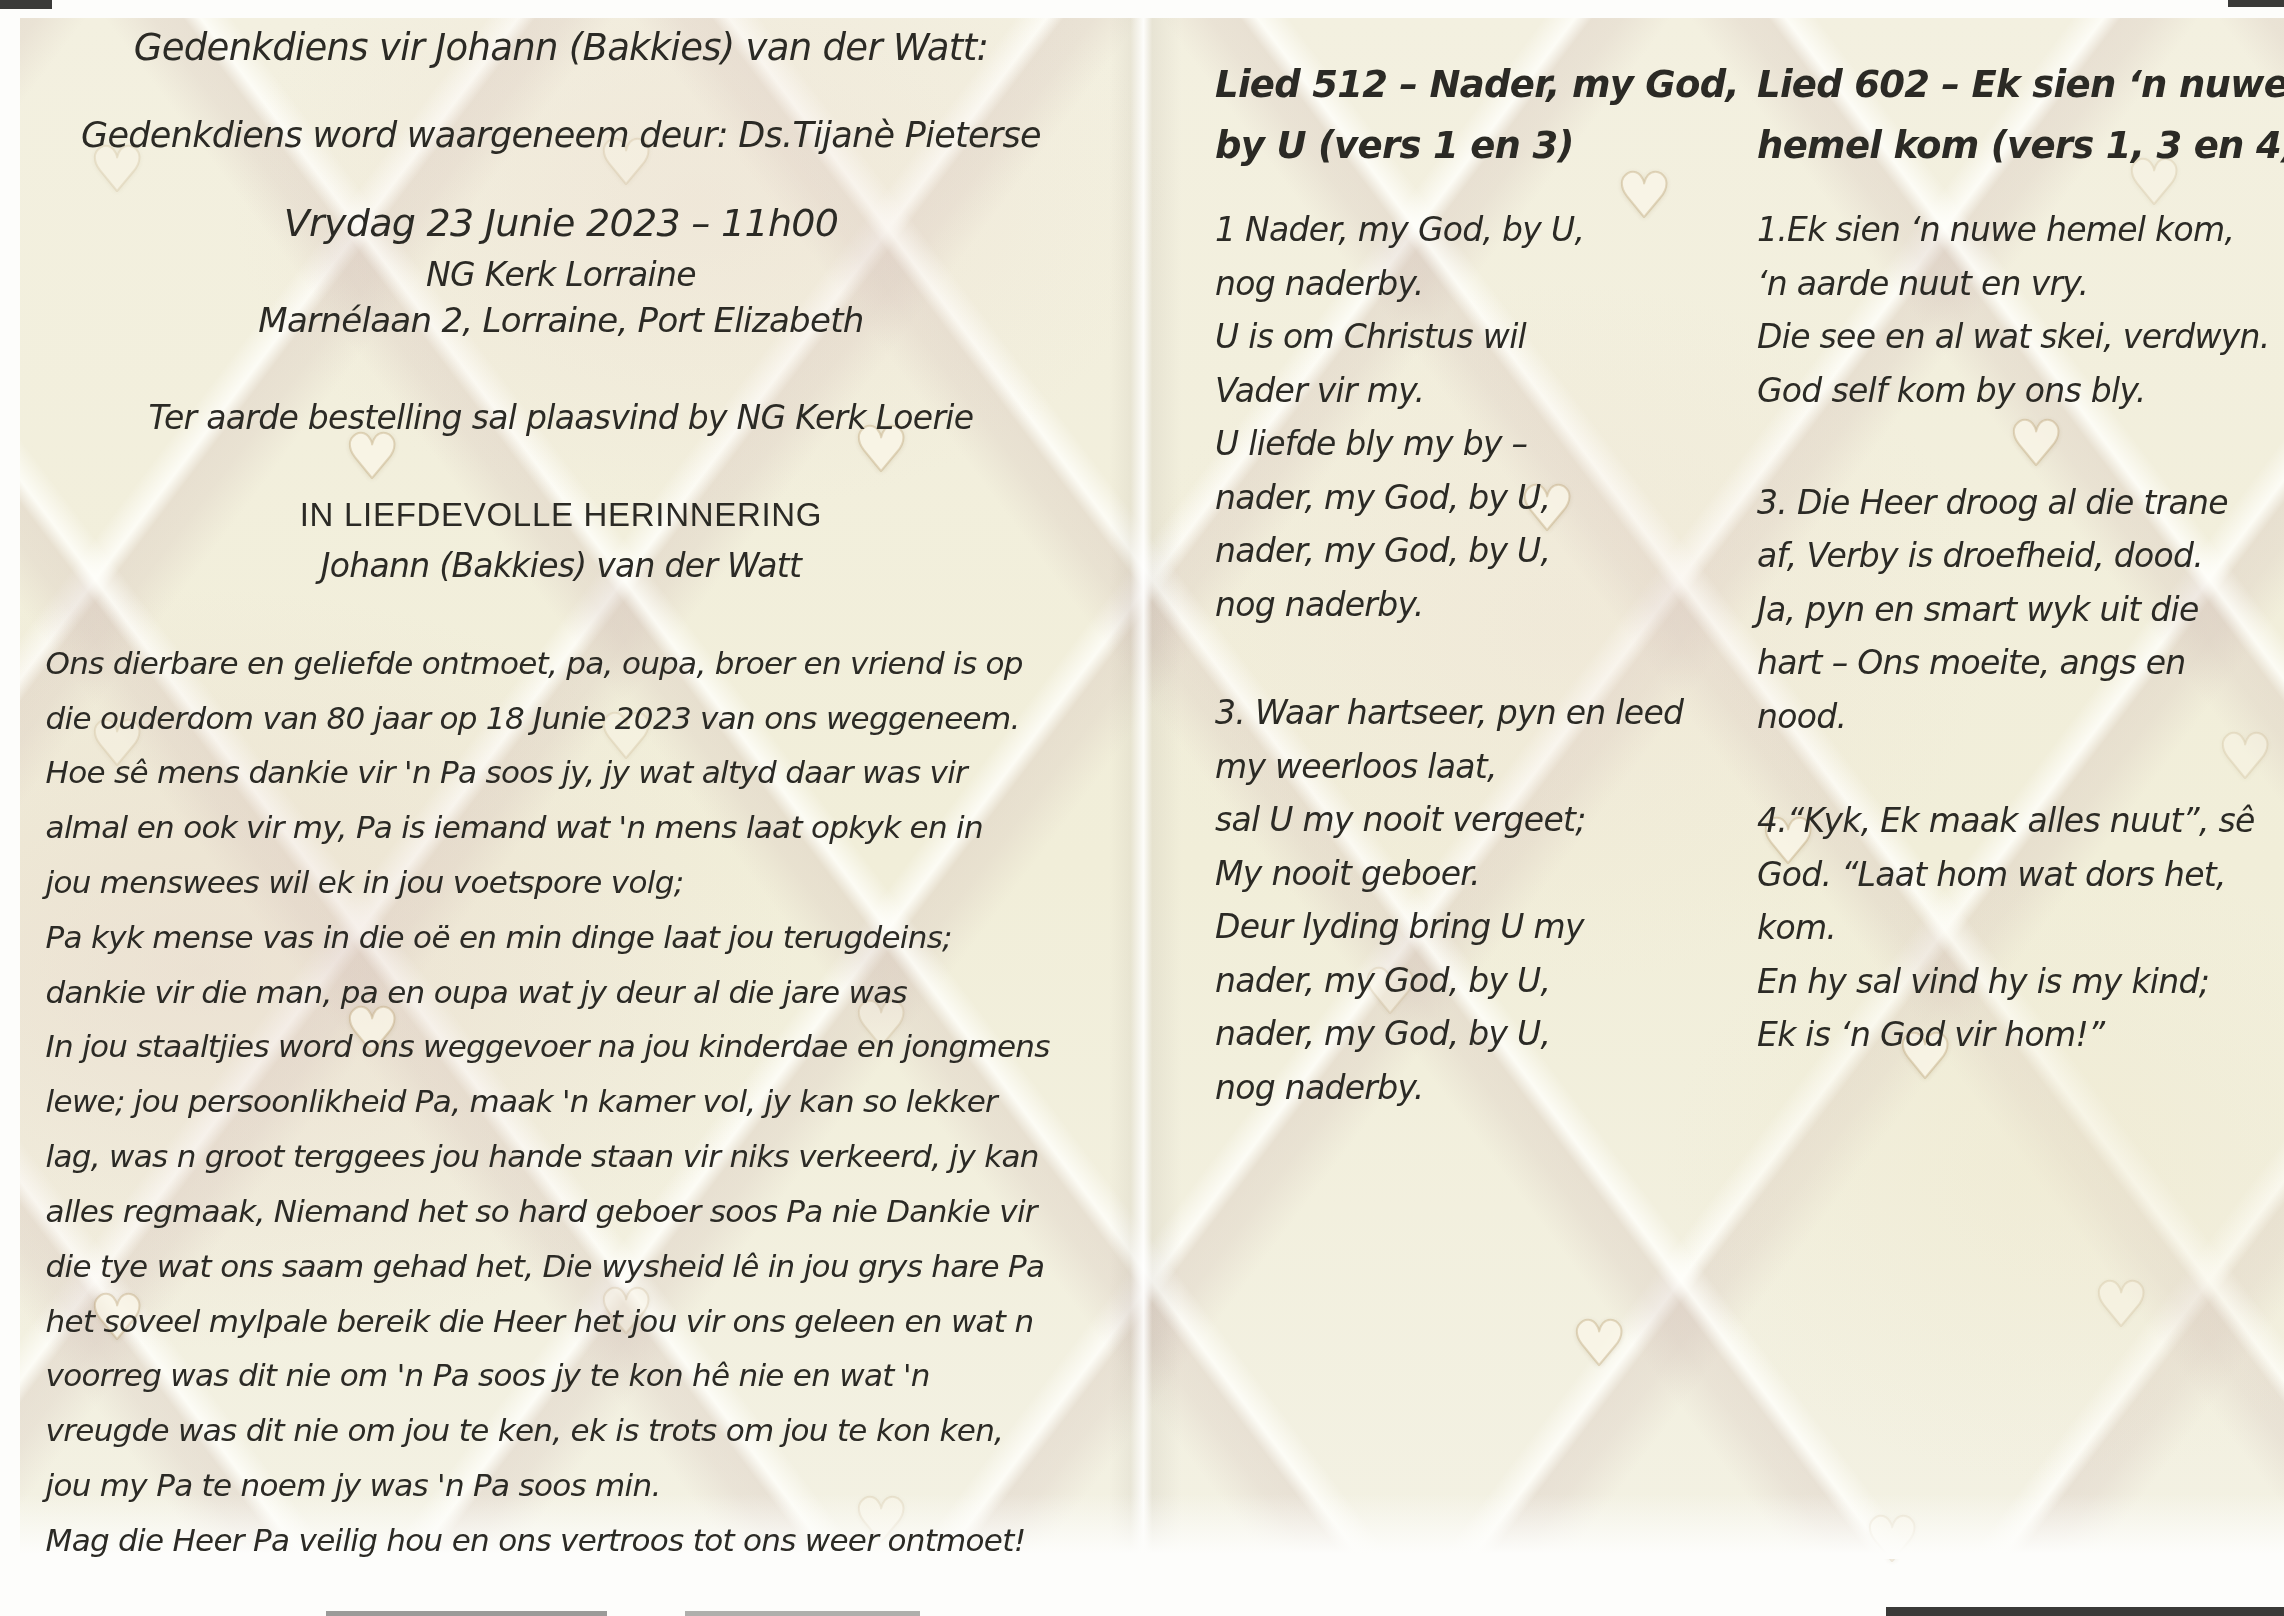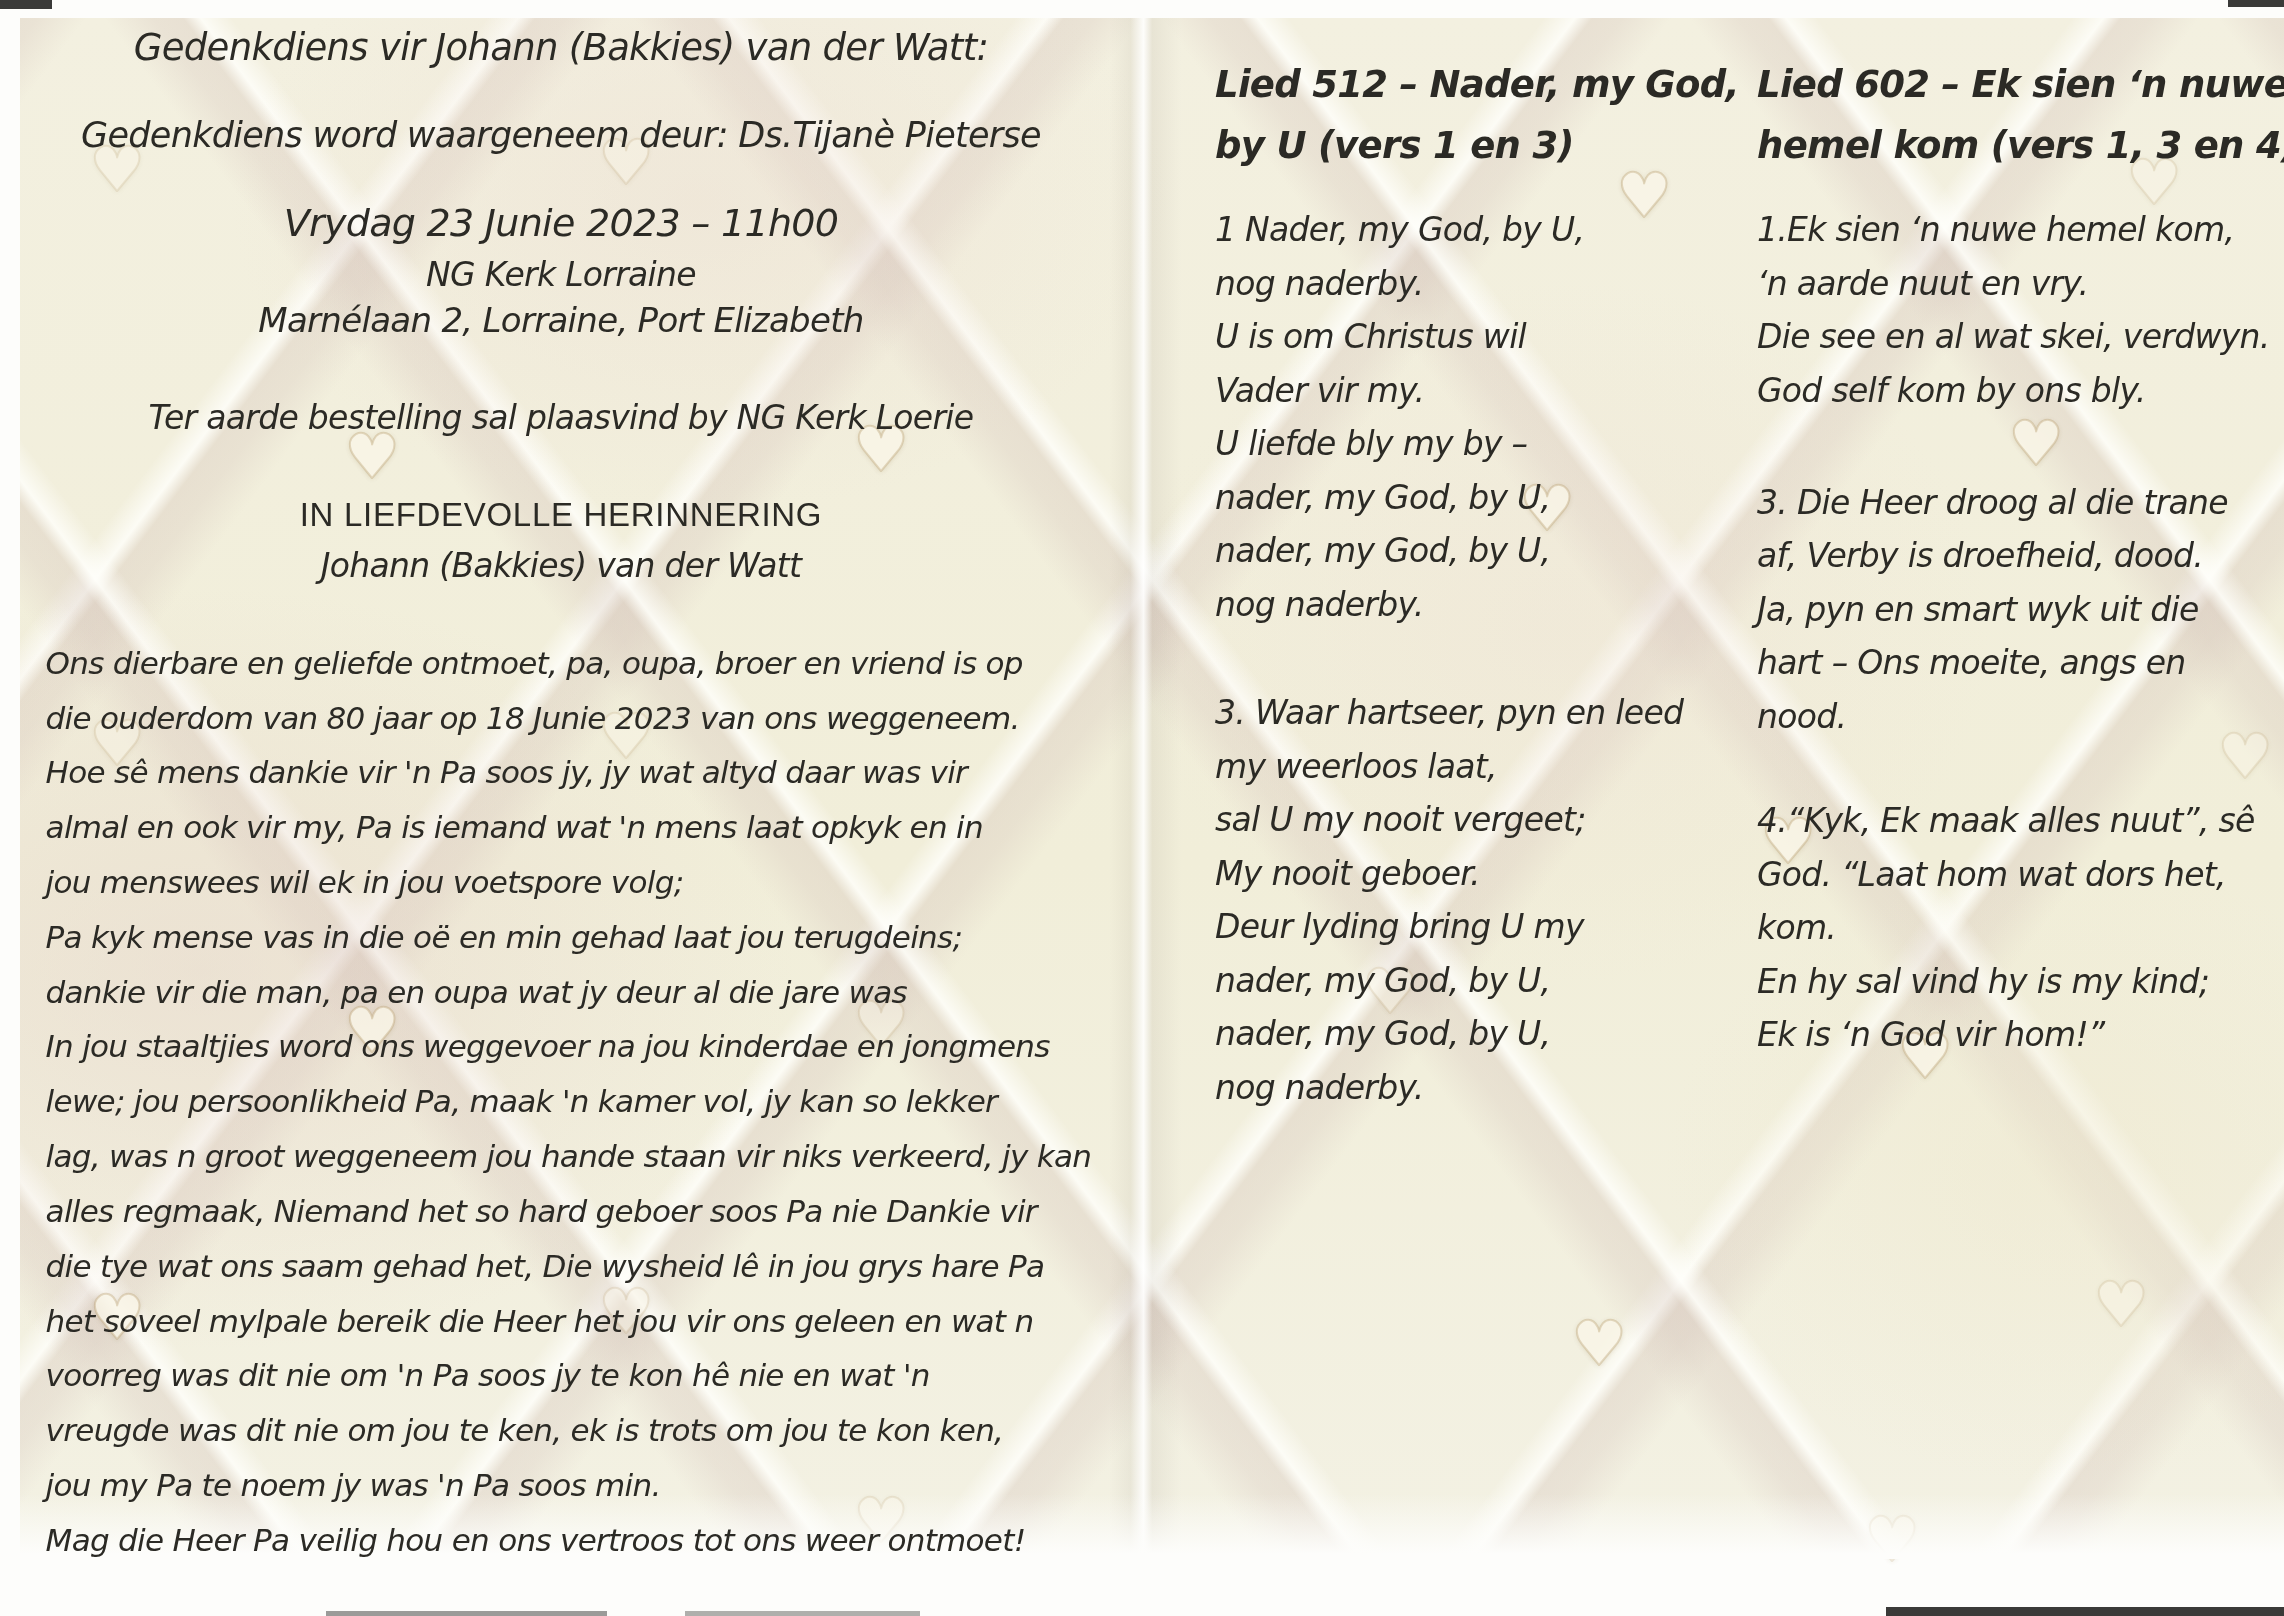--- a/index.html
+++ b/index.html
@@ -111,25 +111,25 @@
     <div class="line center script lp-address">Marnélaan 2, Lorraine, Port Elizabeth</div>
     <div class="line center script lp-burial">Ter aarde bestelling sal plaasvind by NG Kerk Loerie</div>
     <div class="line center lp-memheading">IN LIEFDEVOLLE HERINNERING</div>
     <div class="line center script lp-memname">Johann (Bakkies) van der Watt</div>
 
     <div class="line script tribute-line" style="top:645px">Ons dierbare en geliefde ontmoet, pa, oupa, broer en vriend is op</div>
     <div class="line script tribute-line" style="top:700px">die ouderdom van 80 jaar op 18 Junie 2023 van ons weggeneem.</div>
     <div class="line script tribute-line" style="top:754px">Hoe sê mens dankie vir 'n Pa soos jy, jy wat altyd daar was vir</div>
     <div class="line script tribute-line" style="top:809px">almal en ook vir my, Pa is iemand wat 'n mens laat opkyk en in</div>
     <div class="line script tribute-line" style="top:864px">jou menswees wil ek in jou voetspore volg;</div>
-    <div class="line script tribute-line" style="top:919px">Pa kyk mense vas in die oë en min gehad laat jou terugdeins;</div>
+    <div class="line script tribute-line" style="top:919px">Pa kyk mense vas in die oë en min dinge laat jou terugdeins;</div>
     <div class="line script tribute-line" style="top:974px">dankie vir die man, pa en oupa wat jy deur al die jare was</div>
     <div class="line script tribute-line" style="top:1028px">In jou staaltjies word ons weggevoer na jou kinderdae en jongmens</div>
     <div class="line script tribute-line" style="top:1083px">lewe; jou persoonlikheid Pa, maak 'n kamer vol, jy kan so lekker</div>
-    <div class="line script tribute-line" style="top:1138px">lag, was n groot weggeneem jou hande staan vir niks verkeerd, jy kan</div>
+    <div class="line script tribute-line" style="top:1138px">lag, was n groot terggees jou hande staan vir niks verkeerd, jy kan</div>
     <div class="line script tribute-line" style="top:1193px">alles regmaak, Niemand het so hard geboer soos Pa nie Dankie vir</div>
     <div class="line script tribute-line" style="top:1248px">die tye wat ons saam gehad het, Die wysheid lê in jou grys hare Pa</div>
     <div class="line script tribute-line" style="top:1303px">het soveel mylpale bereik die Heer het jou vir ons geleen en wat n</div>
     <div class="line script tribute-line" style="top:1357px">voorreg was dit nie om 'n Pa soos jy te kon hê nie en wat 'n</div>
     <div class="line script tribute-line" style="top:1412px">vreugde was dit nie om jou te ken, ek is trots om jou te kon ken,</div>
     <div class="line script tribute-line" style="top:1467px">jou my Pa te noem jy was 'n Pa soos min.</div>
     <div class="line script tribute-line" style="top:1522px">Mag die Heer Pa veilig hou en ons vertroos tot ons weer ontmoet!</div>
   </section>
 
   <section class="hymn1">

